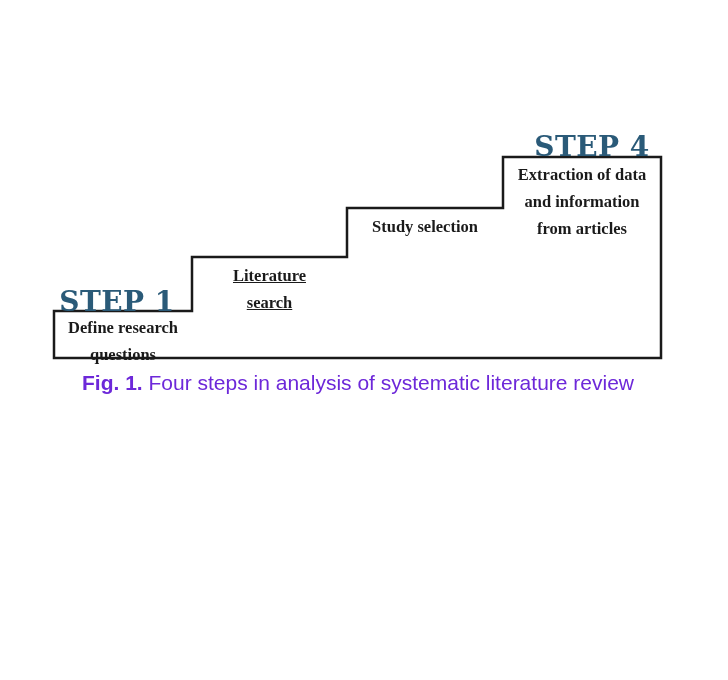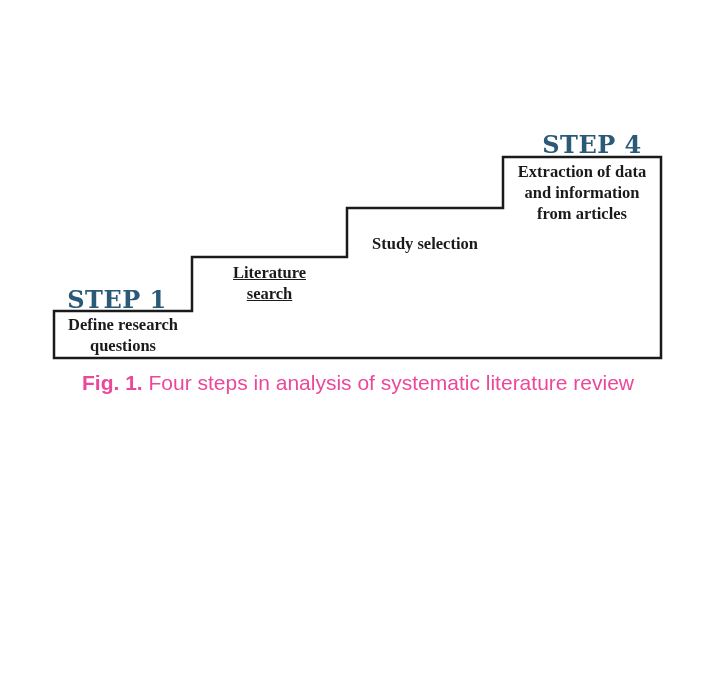--- a/index.html
+++ b/index.html
@@ -26,64 +26,64 @@
     fill: var(--background-color);
     stroke: var(--outline-color);
     stroke-width: 2.5;
     stroke-linejoin: miter;
   }
   .step-label {
     position: absolute;
     text-align: center;
     font-family: "DejaVu Serif", serif;
     font-weight: 700;
-    font-size: 24px;
+    font-size: 28px;
     letter-spacing: 0.5px;
     color: var(--step-label-color);
     white-space: nowrap;
   }
   .step-desc {
     position: absolute;
     text-align: center;
     font-family: "Liberation Serif", serif;
     font-weight: 700;
     font-size: 16.5px;
-    line-height: 21px;
+    line-height: 27px;
     color: var(--text-color);
     white-space: pre-line;
   }
   .fig-caption {
     position: absolute;
     left: 38px;
     width: 640px;
     top: 371px;
     text-align: center;
     font-family: "Liberation Sans", sans-serif;
     font-size: 21px;
-    color: #ec4899;
+    color: #6d28d9;
     white-space: nowrap;
   }
   .fig-caption .prefix { font-weight: 700; }
 </style>
 </head>
 <body>
 
 <div class="canvas">
 
   <svg class="stairs-svg" viewBox="0 0 728 680" xmlns="http://www.w3.org/2000/svg" aria-hidden="true">
     <path d="M54 358 L54 311 L192 311 L192 257 L347 257 L347 208 L503 208 L503 157 L661 157 L661 358 Z"></path>
   </svg>
 
   <div class="step-label" style="left:48px;  width:138px; top:285px;">STEP 1</div>
   <div class="step-label" style="left:513px; width:158px; top:130px;">STEP 4</div>
 
   <div class="step-desc" style="left:54px;  width:138px; top:314px;">Define research
 questions</div>
   <div class="step-desc" style="left:192px; width:155px; top:262px;text-decoration:underline;">Literature
 search</div>
-  <div class="step-desc" style="left:347px; width:156px; top:213px;margin-top:20px;">Study selection</div>
+  <div class="step-desc" style="left:347px; width:156px; top:213px;">Study selection</div>
   <div class="step-desc" style="left:503px; width:158px; top:161px;">Extraction of data
 and information
 from articles</div>
 
   <div class="fig-caption"><span class="prefix">Fig. 1.</span><span> Four steps in analysis of systematic literature review</span></div>
 
 </div>
 
 </body></html>

